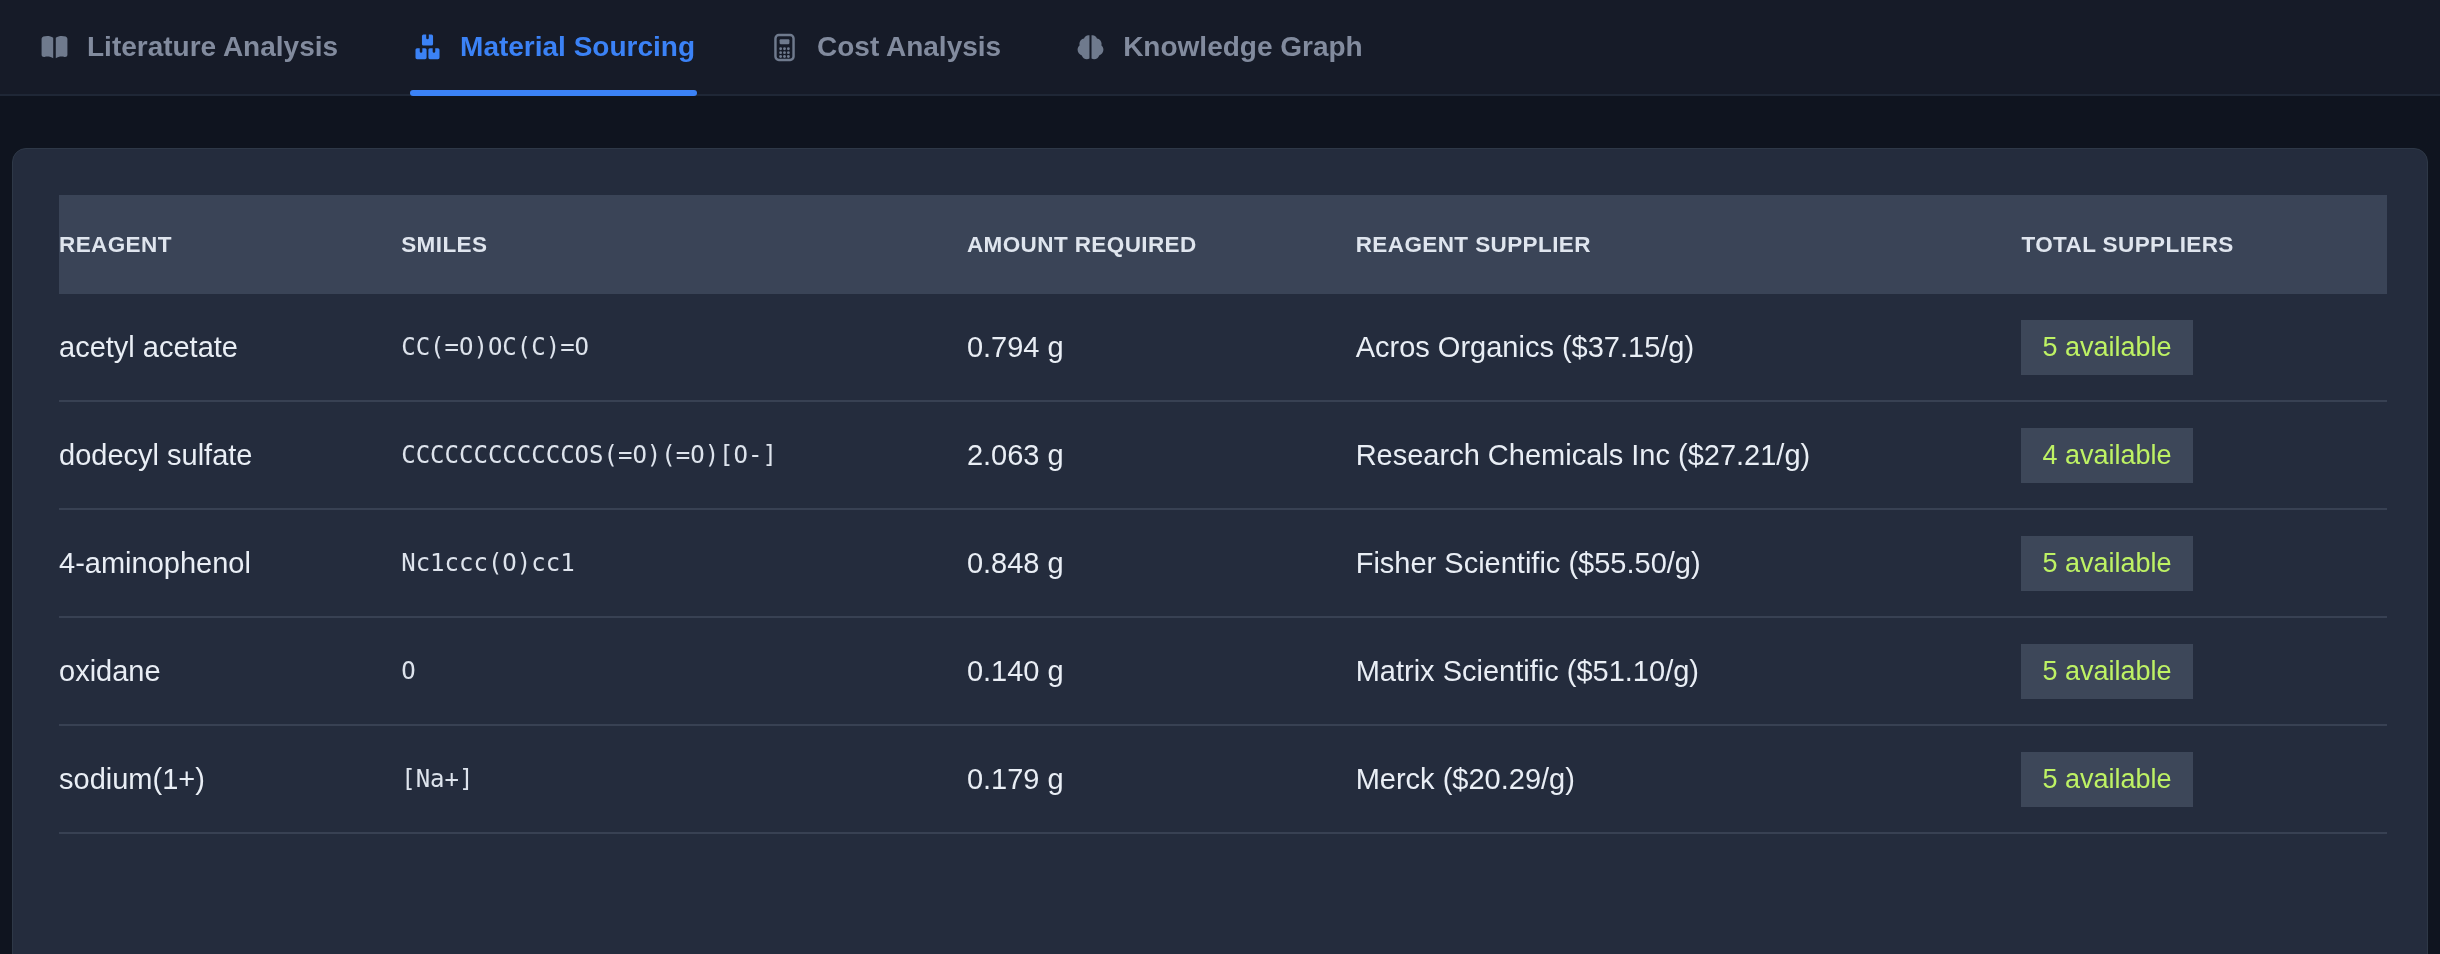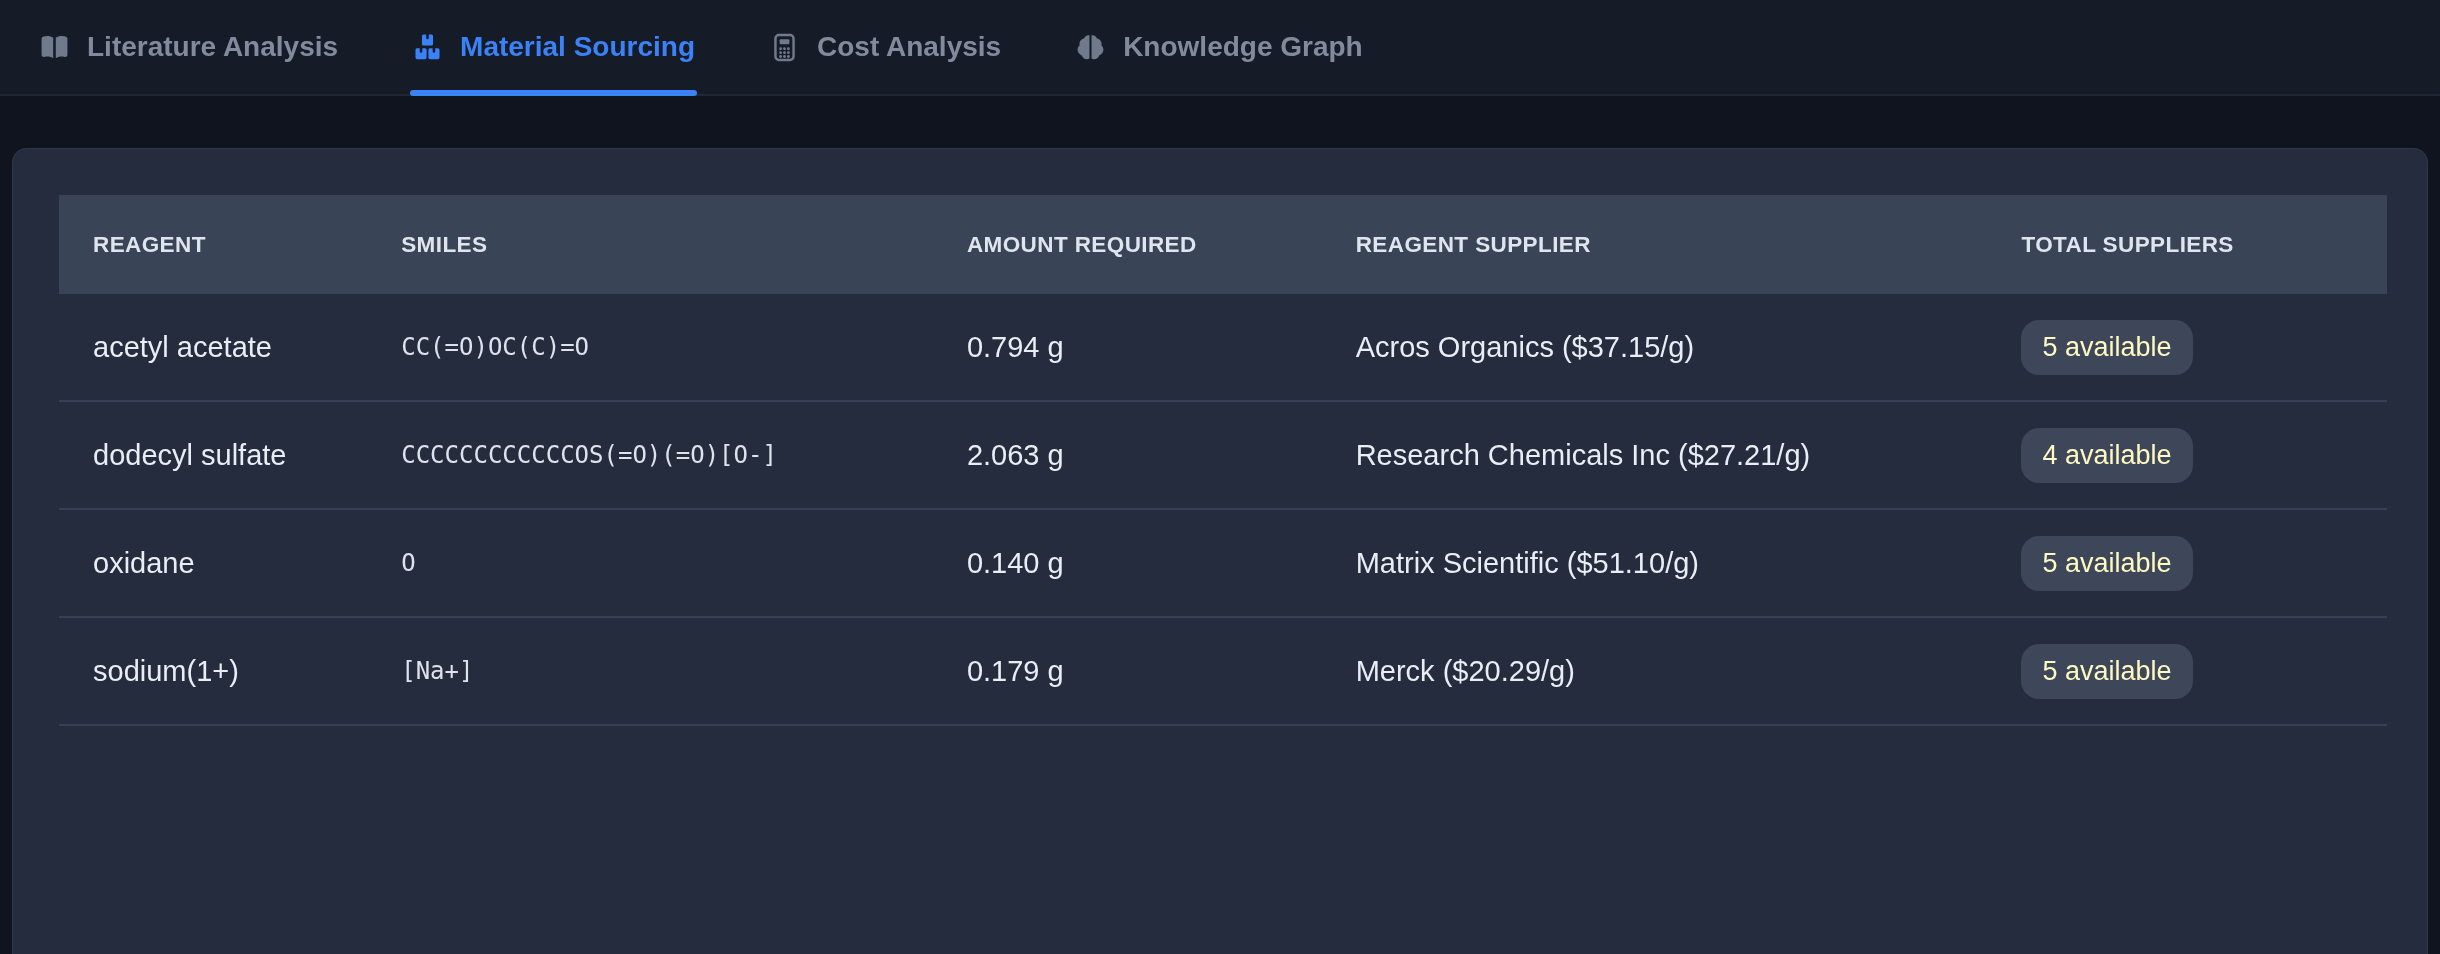--- a/index.html
+++ b/index.html
@@ -77,42 +77,42 @@
     background: #3a4457;
     height: 99px;
     text-align: left;
     vertical-align: middle;
     font-size: 22.5px;
     font-weight: 700;
     letter-spacing: 0.4px;
     color: #dfe5ee;
     padding: 0;
   }
-  thead th:first-child, tbody td:first-child { padding-left: 34px; }
+  thead th:first-child, tbody td:first-child { }
   tbody td {
     height: 106px;
     vertical-align: middle;
     padding: 0;
     font-size: 29px;
     color: #e9eef5;
     border-bottom: 2px solid rgba(148, 163, 184, 0.18);
   }
   td.cell-smiles {
     font-family: "DejaVu Sans Mono", "Liberation Mono", monospace;
     font-size: 24px;
     color: #dde3ec;
   }
   .badge {
     display: inline-block;
     background: var(--badge-bg, #3d4759);
-    color: #fef9c3;
+    color: #bef264;
     font-size: 27px;
     line-height: 1;
     padding: 14px 21px;
-    border-radius: 18px;
+    border-radius: 0;
     white-space: nowrap;
   }
 </style>
 </head>
 <body>
 
 <nav class="tabbar" id="tabbar">
     <div class="tab">
       <span class="tab-icon">
         <svg viewBox="0 0 24 24" fill="currentColor">
@@ -192,20 +192,27 @@
             <td class="cell-total_suppliers"><span class="badge">5 available</span></td>
           </tr>
           <tr>
             <td class="cell-reagent">dodecyl sulfate</td>
             <td class="cell-smiles">CCCCCCCCCCCCOS(=O)(=O)[O-]</td>
             <td class="cell-amount">2.063 g</td>
             <td class="cell-cheapest_supplier">Research Chemicals Inc ($27.21/g)</td>
             <td class="cell-total_suppliers"><span class="badge">4 available</span></td>
           </tr>
           <tr>
+            <td class="cell-reagent">4-aminophenol</td>
+            <td class="cell-smiles">Nc1ccc(O)cc1</td>
+            <td class="cell-amount">0.848 g</td>
+            <td class="cell-cheapest_supplier">Fisher Scientific ($55.50/g)</td>
+            <td class="cell-total_suppliers"><span class="badge">5 available</span></td>
+          </tr>
+          <tr>
             <td class="cell-reagent">oxidane</td>
             <td class="cell-smiles">O</td>
             <td class="cell-amount">0.140 g</td>
             <td class="cell-cheapest_supplier">Matrix Scientific ($51.10/g)</td>
             <td class="cell-total_suppliers"><span class="badge">5 available</span></td>
           </tr>
           <tr>
             <td class="cell-reagent">sodium(1+)</td>
             <td class="cell-smiles">[Na+]</td>
             <td class="cell-amount">0.179 g</td>

